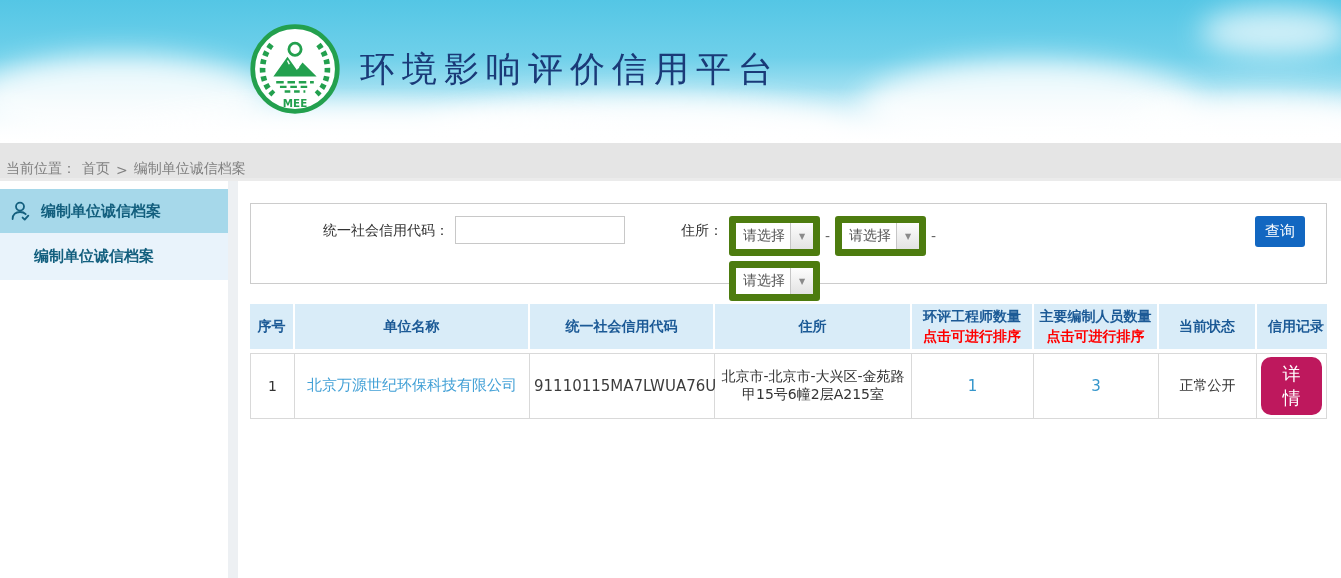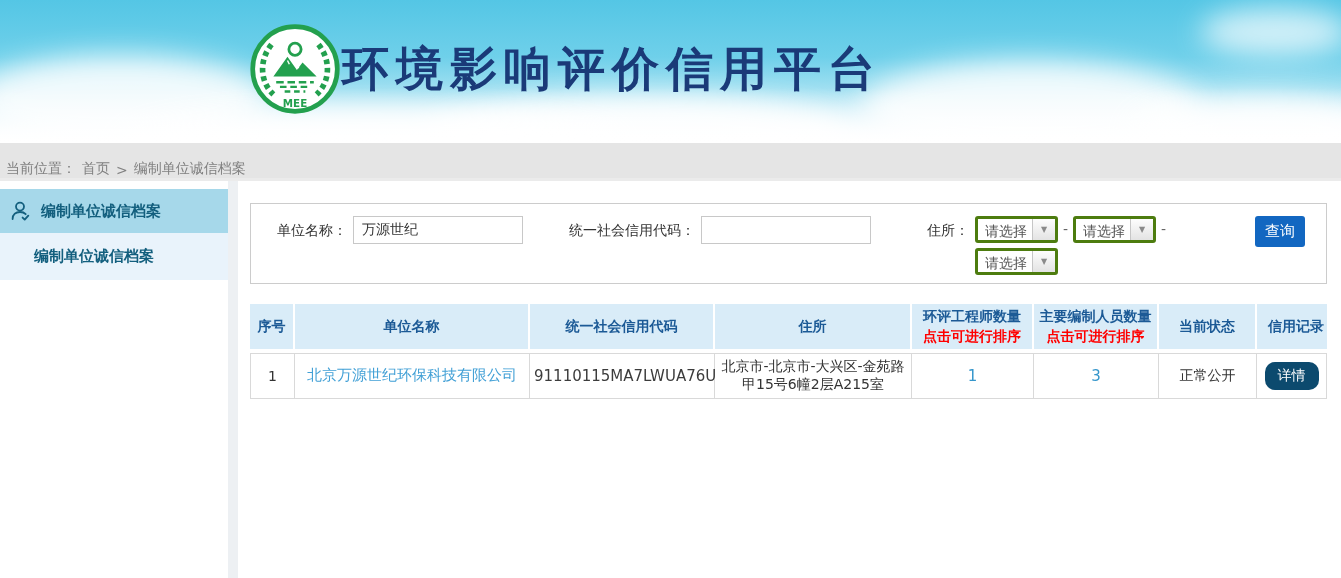--- a/index.html
+++ b/index.html
@@ -13,21 +13,21 @@
   .c1 { left:-30px; top:55px; width:300px; height:90px; }
   .c2 { left:430px; top:95px; width:420px; height:80px; }
   .c3 { left:860px; top:60px; width:340px; height:95px; }
   .c4 { left:1130px; top:95px; width:260px; height:75px; }
   .c5 { left:1200px; top:8px; width:150px; height:48px; opacity:.7; }
   .c6 { left:120px; top:110px; width:500px; height:70px; }
   .header-fade { position:absolute; left:0; right:0; bottom:0; height:55px;
     background:linear-gradient(180deg,rgba(255,255,255,0),#ffffff); }
   .brand { position:absolute; left:248px; top:22px; display:flex; align-items:center; }
   .logo { width:94px; height:94px; }
-  .site-title { font-size:47px; font-weight:700; color:#1a3a78;
+  .site-title { margin-left:18px; font-size:35px; font-weight:400; color:#1a3a78;
     letter-spacing:7px; white-space:nowrap; }
 
   
   .breadcrumb-bar { height:38px; background:#e5e5e5; border-bottom:3px solid #ebebeb;
     display:flex; align-items:flex-end; padding-left:6px; font-size:14px; color:#808080; }
   .breadcrumb-bar span { margin-right:6px; }
   .crumb-link { cursor:pointer; }
 
   
   .content { display:flex; height:537px; }
@@ -45,21 +45,21 @@
   .search-box { position:relative; border:1px solid #cccccc; background:#fff;
     height:81px; padding:12px 0 0 26px; display:flex; align-items:flex-start; }
   .field { display:flex; align-items:flex-start; }
   .field label { font-size:14px; color:#333; line-height:28px; white-space:nowrap; }
   .field input { width:170px; height:28px; border:1px solid #c8c8c8; margin-left:6px;
     padding:0 8px; font-size:14px; color:#333; outline:none; }
   .f2 { margin-left:46px; }
   .f3 { margin-left:56px; }
   .sel-rows { margin-left:6px; display:flex; flex-direction:column; gap:5px; }
   .sel-row { display:flex; align-items:center; }
-  .combo { display:inline-flex; height:27px; border:3px solid #4d7c0f; border-radius:3px;
+  .combo { display:inline-flex; height:40px; border:7px solid #4d7c0f; border-radius:3px;
     background:#fff; overflow:hidden; cursor:pointer; }
   .combo-text { width:54px; padding-left:7px; font-size:14px; color:#555; line-height:25px; }
   .combo-arrow { width:23px; border-left:1px solid #c6c6c6;
     background:linear-gradient(#fdfdfd,#e3e3e3); color:#8a8a8a; font-size:8px;
     display:flex; align-items:center; justify-content:center; }
   .dash { margin:0 5px; color:#666; font-size:14px; line-height:27px; }
   .query-btn { position:absolute; right:21px; top:12px; width:50px; height:31px;
     background:#1267c1; color:#fff; border:none; border-radius:3px; font-size:15px;
     cursor:pointer; font-family:inherit; }
 
@@ -75,22 +75,22 @@
   td { border-bottom:1px solid #d9d9d9; border-right:1px solid #d9d9d9;
     border-top:1px solid #d9d9d9; height:46px; text-align:center; vertical-align:middle;
     font-size:14px; color:#333; padding:3px 4px; }
   td:first-child { border-left:1px solid #d9d9d9; }
   .col-idx { width:45px; } .col-name { width:235px;text-align:center; } .col-code { width:185px; }
   .col-addr { width:197px; } .col-eng { width:122px; } .col-staff { width:125px; }
   .col-status { width:98px; }
   .company-link { color:#42a0d6; font-size:15px; cursor:pointer; text-decoration:none; }
   .num-link { color:#3596cb; font-size:15px; cursor:pointer; }
   .code-cell { font-size:15px; color:#3c3c3c; }
-  .detail-btn { background:#0c4a6e; color:#fff; border:none; border-radius:10px;
-    padding:5px 13px; font-size:14px; cursor:pointer; font-family:Liberation Mono, monospace; }
+  .detail-btn { background:#be185d; color:#fff; border:none; border-radius:10px;
+    padding:5px 13px; font-size:18px; cursor:pointer; font-family:Liberation Mono, monospace; }
 </style>
 </head>
 <body>
 
 <div class="header">
   <div class="cloud c1"></div>
   <div class="cloud c2"></div>
   <div class="cloud c3"></div>
   <div class="cloud c4"></div>
   <div class="cloud c5"></div>
@@ -136,24 +136,20 @@
     <div class="side-sub">
       <span>编制单位诚信档案</span>
     </div>
   </div>
 
   <div class="gutter"></div>
 
   <div class="main">
 
     <div class="search-box">
-      <div class="field">
-        <label>单位名称：</label>
-        <input type="text" value="万源世纪" style="">
-      </div>
       <div class="field f2">
         <label>统一社会信用代码：</label>
         <input type="text" value="" style="">
       </div>
       <div class="field f3">
         <label>住所：</label>
         <div class="sel-rows">
           <div class="sel-row">
             <span class="combo">
               <span class="combo-text">请选择</span>

